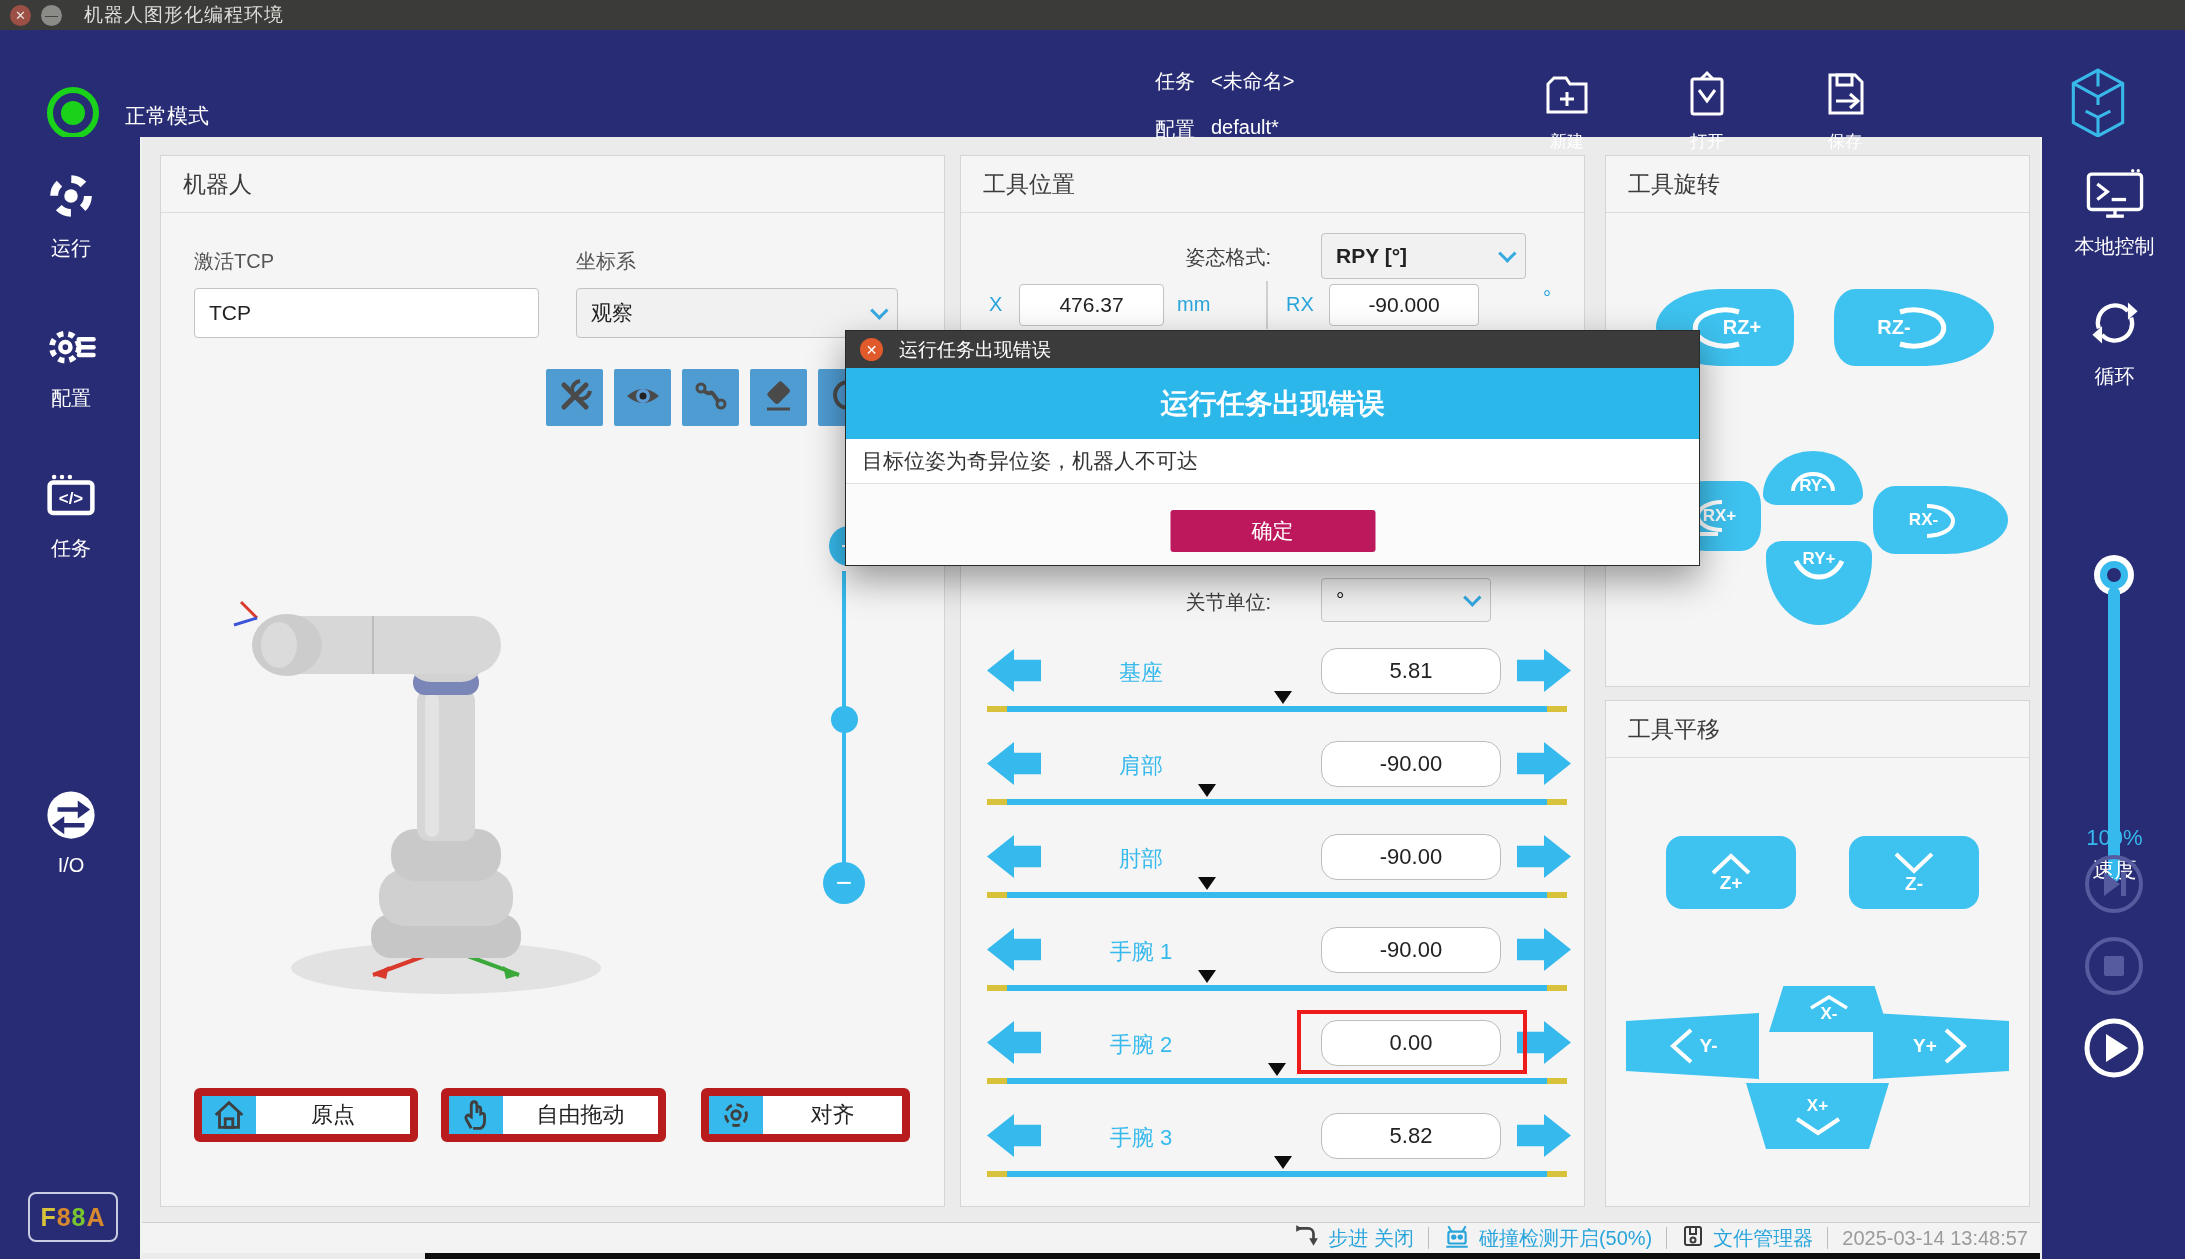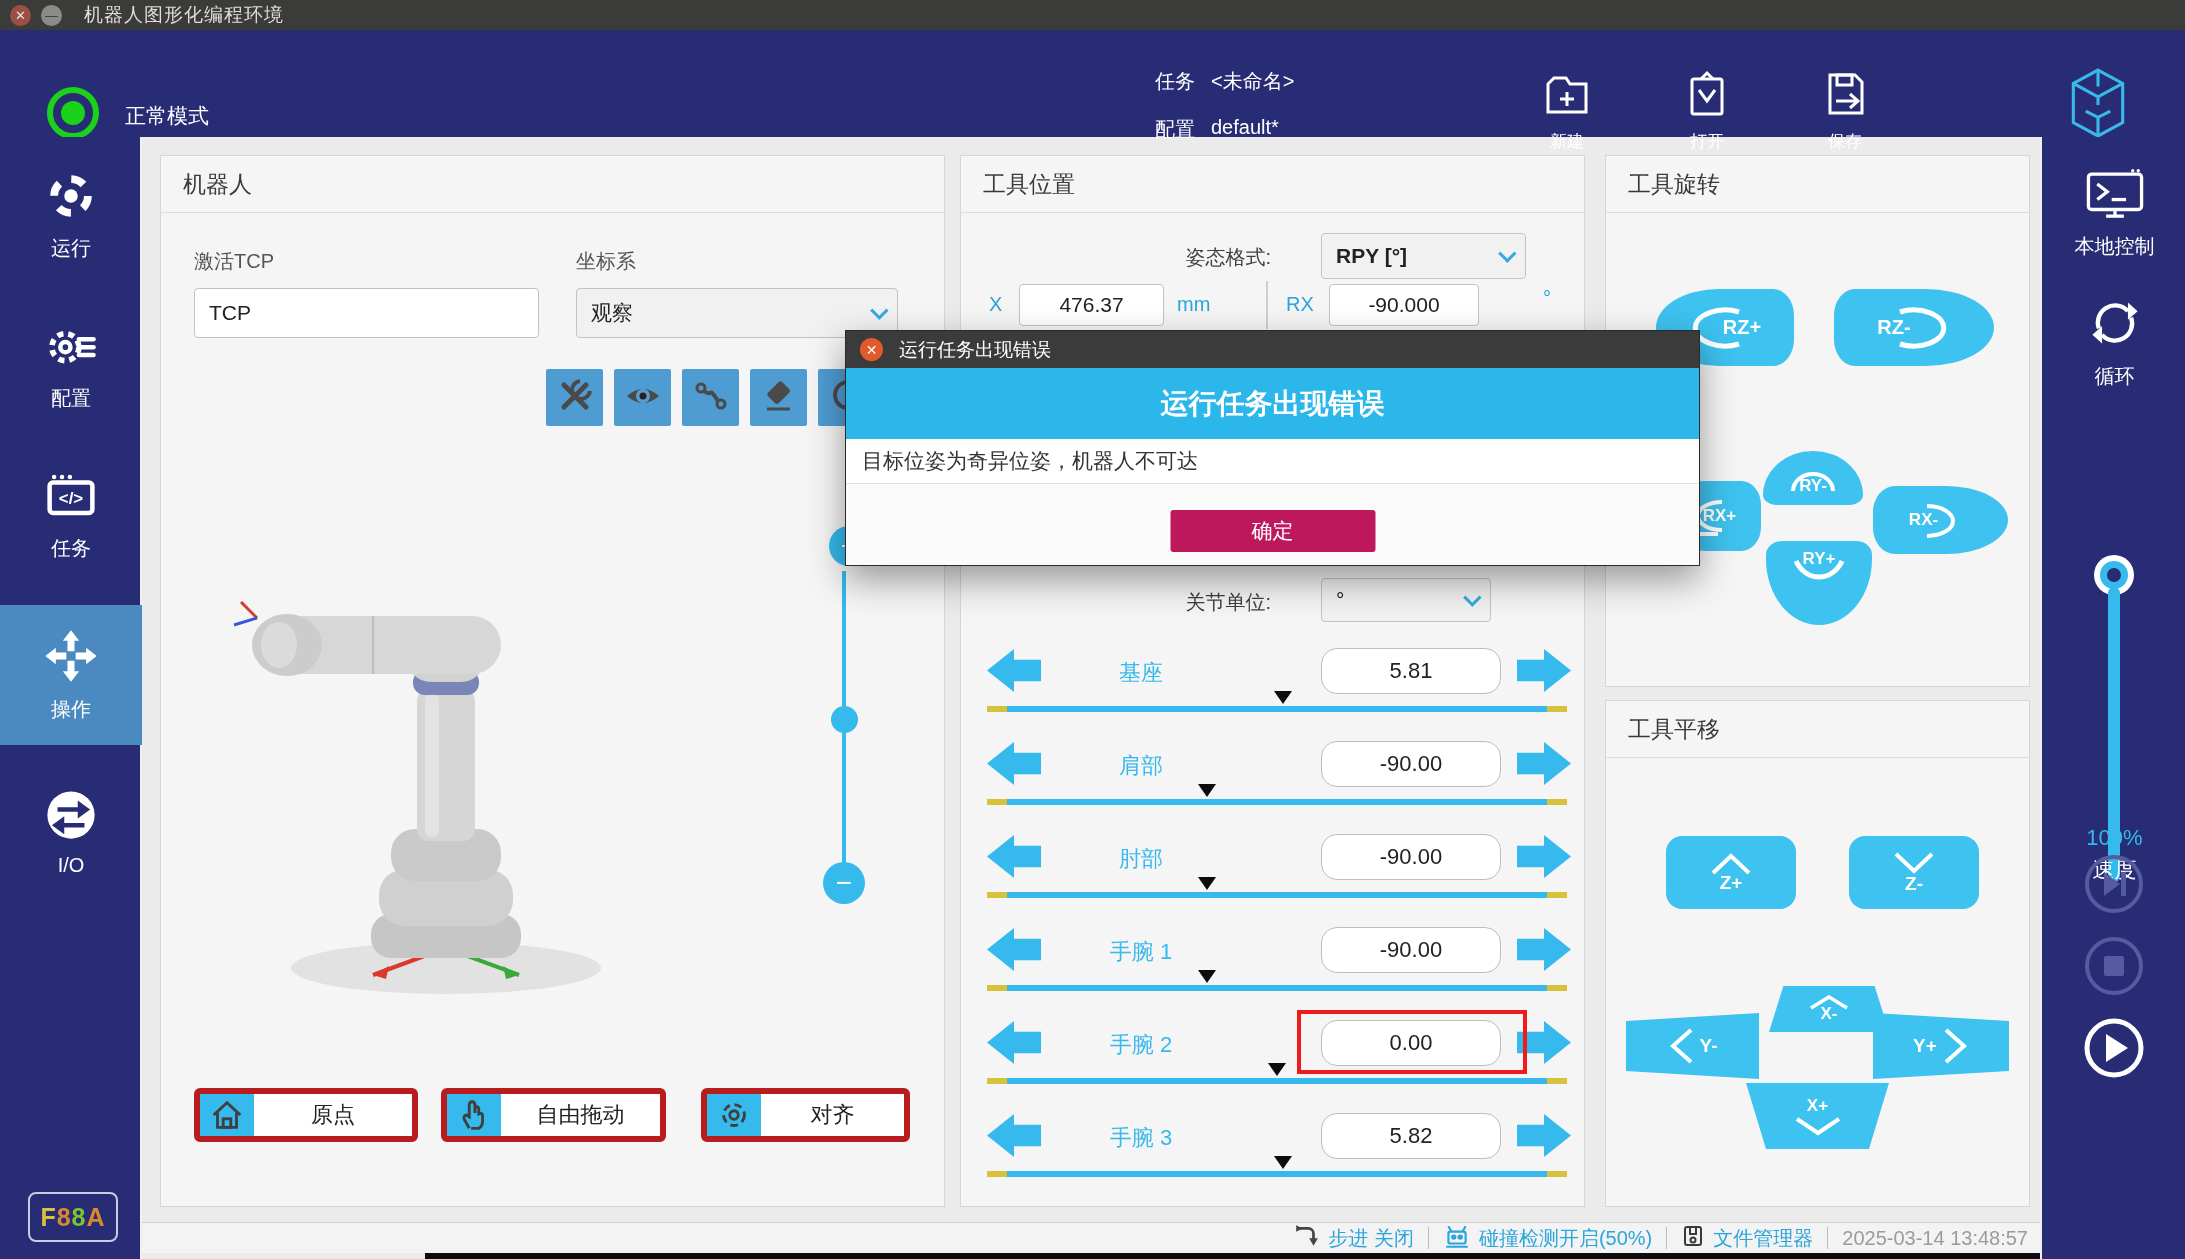--- a/index.html
+++ b/index.html
@@ -49,21 +49,21 @@
 
   .fieldlbl { position:absolute; font-size:20px; color:#555; }
   .textbox { position:absolute; background:#fff; border:1px solid #c3c3c3; border-radius:4px; display:flex; align-items:center; padding:0 14px; font-size:21px; color:#222; }
   .dropdown { position:absolute; background:#f1f1f1; border:1px solid #c3c3c3; border-radius:4px; display:flex; align-items:center; justify-content:space-between; padding:0 14px; font-size:21px; color:#222; cursor:pointer; }
   .chev { width:13px; height:13px; border-right:3px solid #36a9e0; border-bottom:3px solid #36a9e0; transform:rotate(45deg) translateY(-4px); }
 
   
   .tbtn { position:absolute; width:57px; height:57px; background:#4f9cd3; border-radius:2px; display:flex; align-items:center; justify-content:center; cursor:pointer; }
 
   
-  .combo-btn { position:absolute; height:54px; border:6px solid #b91c1c; border-radius:6px; background:#fff; display:flex; align-items:center; overflow:hidden; cursor:pointer; }
+  .combo-btn { position:absolute; height:54px; border:8px solid #b91c1c; border-radius:6px; background:#fff; display:flex; align-items:center; overflow:hidden; cursor:pointer; }
   .combo-btn .ic { width:54px; height:100%; background:#36b9ec; display:flex; align-items:center; justify-content:center; flex:0 0 54px; }
   .combo-btn .tx { flex:1; text-align:center; font-size:22px; color:#222; }
 
   
   .vzoom-track { position:absolute; width:4px; background:#36b9ec; }
   .vzoom-circle { position:absolute; border-radius:50%; background:#36b9ec; color:#fff; display:flex; align-items:center; justify-content:center; font-size:28px; cursor:pointer; }
 
   
   .jog { position:absolute; width:54px; height:45px; background:#36b9ec; cursor:pointer; }
   .jog.left  { clip-path:polygon(100% 26%,50% 26%,50% 2%,0% 50%,50% 98%,50% 74%,100% 74%); }
@@ -198,31 +198,20 @@
     <span>
       <svg width="54" height="54" viewBox="0 0 48 48" fill="none" stroke="#fff">
         <circle cx="9" cy="7" r="2" fill="#fff" stroke="none"></circle>
           <circle cx="16" cy="7" r="2" fill="#fff" stroke="none"></circle>
           <circle cx="23" cy="7" r="2" fill="#fff" stroke="none"></circle>
         <rect x="5" y="12" width="38" height="27" rx="3" stroke-width="4"></rect>
         <text x="24" y="31" fill="#fff" stroke="none" font-size="15" font-weight="bold" text-anchor="middle">&lt;/&gt;</text>
       </svg>
     </span>
     <div class="nav-lbl">任务</div>
-  </div>
-  <div class="nav-item active" style="top:468px;">
-    <span>
-      <svg width="56" height="56" viewBox="0 0 48 48" fill="#fff">
-        <path d="M24 2 L31 11 H27 V20 H21 V11 H17 Z"></path>
-        <path d="M24 2 L31 11 H27 V20 H21 V11 H17 Z" transform="rotate(90 24 24)"></path>
-        <path d="M24 2 L31 11 H27 V20 H21 V11 H17 Z" transform="rotate(180 24 24)"></path>
-        <path d="M24 2 L31 11 H27 V20 H21 V11 H17 Z" transform="rotate(270 24 24)"></path>
-      </svg>
-    </span>
-    <div class="nav-lbl">操作</div>
   </div>
   <div class="nav-item" style="top:625px;">
     <span>
       <svg width="54" height="54" viewBox="0 0 48 48">
         <circle cx="24" cy="24" r="21" fill="#fff"></circle>
         <path d="M12 17 H30 V11 L41 19 L30 27 V21 H12 Z" fill="#282c74"></path>
         <path d="M36 31 H18 V25 L7 33 L18 41 V35 H36 Z" fill="#282c74"></path>
       </svg>
     </span>
     <div class="nav-lbl">I/O</div>

